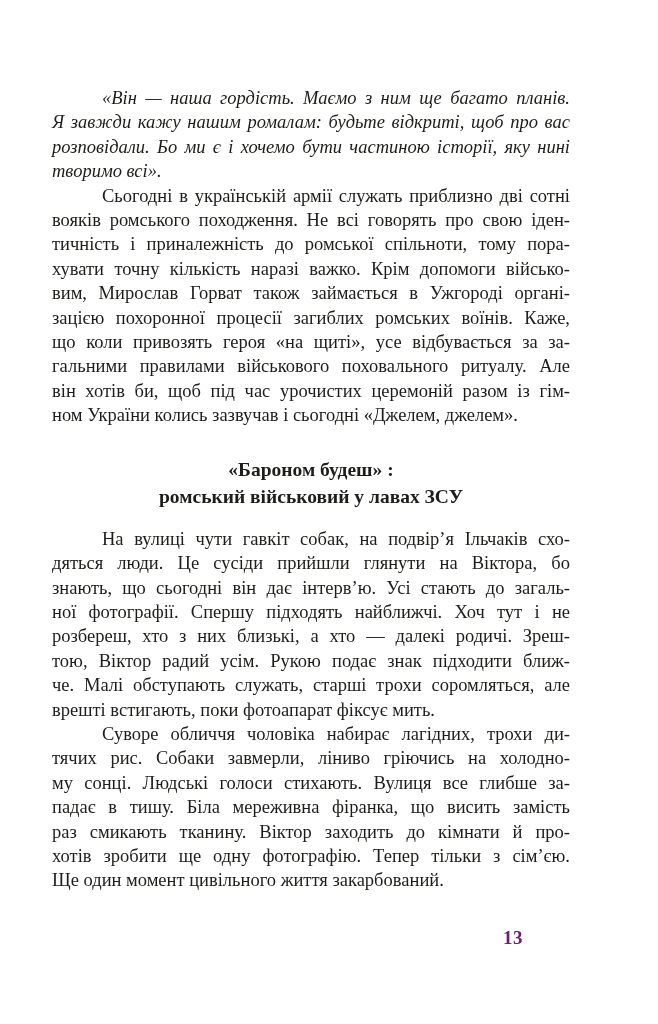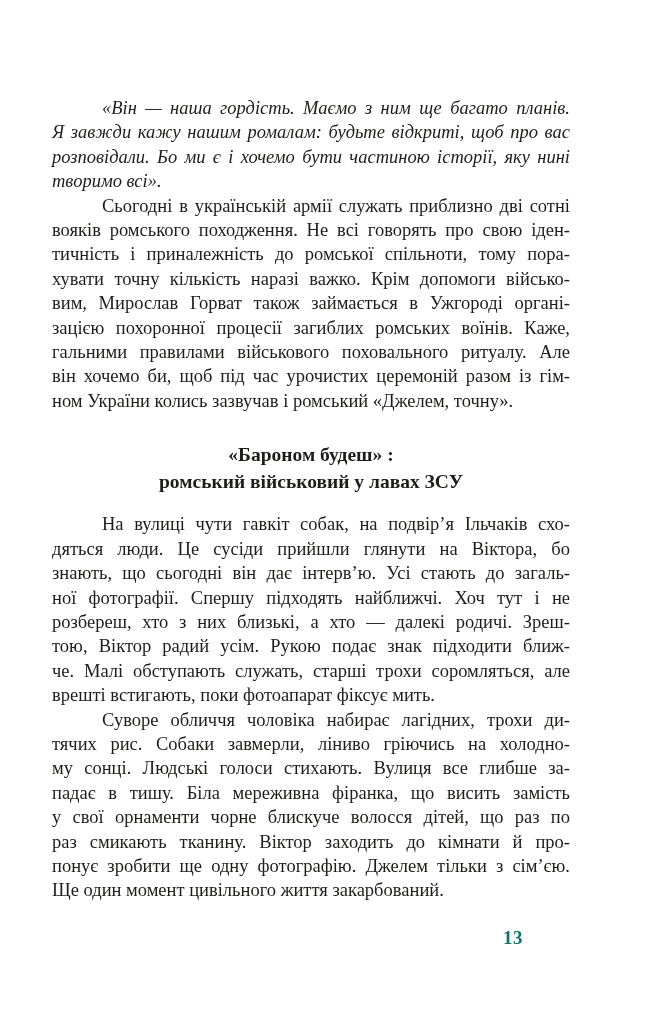--- a/index.html
+++ b/index.html
@@ -12,21 +12,21 @@
     width: 658px;
     height: 1024px;
     background: #ffffff;
     font-family: "Liberation Serif", "DejaVu Serif", serif;
     color: #1d1d1b;
     overflow: hidden;
   }
   .text-block {
     position: absolute;
     left: 52px;
-    top: 96px;
+    top: 86px;
     width: 518px;
   }
   .block { margin: 0; padding: 0; }
   .line {
     font-size: 18.5px;
     line-height: 24.4px;
     white-space: nowrap;
     text-align: justify;
     text-align-last: justify;
   }
@@ -52,21 +52,21 @@
   }
 
   .page-number {
     position: absolute;
     top: 927px;
     left: 463px;
     width: 100px;
     text-align: center;
     font-size: 19px;
     font-weight: bold;
-    color: #0f766e;
+    color: #701a75;
     letter-spacing: 0.5px;
   }
 </style>
 </head>
 <body>
 
 <div class="page">
   <div class="text-block">
     <div class="block quote">
         <div class="line">«Він — наша гордість. Маємо з ним ще багато планів.</div>
@@ -74,43 +74,43 @@
         <div class="line">розповідали. Бо ми є і хочемо бути частиною історії, яку нині</div>
         <div class="line">творимо всі».</div>
       </div>
     <div class="block para">
         <div class="line">Сьогодні в українській армії служать приблизно дві сотні</div>
         <div class="line">вояків ромського походження. Не всі говорять про свою іден-</div>
         <div class="line">тичність і приналежність до ромської спільноти, тому пора-</div>
         <div class="line">хувати точну кількість наразі важко. Крім допомоги військо-</div>
         <div class="line">вим, Мирослав Горват також займається в Ужгороді органі-</div>
         <div class="line">зацією похоронної процесії загиблих ромських воїнів. Каже,</div>
+        <div class="line">що коли привозять героя «на щиті», усе відбувається за за-</div>
         <div class="line">гальними правилами військового поховального ритуалу. Але</div>
-        <div class="line">він хочемо би, щоб під час урочистих церемоній разом із гім-</div>
-        <div class="line">ном України колись зазвучав і ромський «Джелем, точну».</div>
+        <div class="line">він хотів би, щоб під час урочистих церемоній разом із гім-</div>
+        <div class="line">ном України колись зазвучав і сьогодні «Джелем, джелем».</div>
       </div>
     <h2 class="block heading">
         <div class="line">«Бароном будеш» :</div>
         <div class="line">ромський військовий у лавах ЗСУ</div>
       </h2>
     <div class="block para">
         <div class="line">На вулиці чути гавкіт собак, на подвір’я Ільчаків схо-</div>
         <div class="line">дяться люди. Це сусіди прийшли глянути на Віктора, бо</div>
         <div class="line">знають, що сьогодні він дає інтерв’ю. Усі стають до загаль-</div>
         <div class="line">ної фотографії. Спершу підходять найближчі. Хоч тут і не</div>
         <div class="line">розбереш, хто з них близькі, а хто — далекі родичі. Зреш-</div>
         <div class="line">тою, Віктор радий усім. Рукою подає знак підходити ближ-</div>
         <div class="line">че. Малі обступають служать, старші трохи соромляться, але</div>
         <div class="line">врешті встигають, поки фотоапарат фіксує мить.</div>
       </div>
     <div class="block para">
         <div class="line">Суворе обличчя чоловіка набирає лагідних, трохи ди-</div>
         <div class="line">тячих рис. Собаки завмерли, ліниво гріючись на холодно-</div>
         <div class="line">му сонці. Людські голоси стихають. Вулиця все глибше за-</div>
         <div class="line">падає в тишу. Біла мереживна фіранка, що висить замість</div>
-        <div class="line">у свої орнаменти чорне блискуче волосся дітей, що раз по</div>
         <div class="line">раз смикають тканину. Віктор заходить до кімнати й про-</div>
-        <div class="line">понує зробити ще одну фотографію. Джелем тільки з сім’єю.</div>
+        <div class="line">хотів зробити ще одну фотографію. Тепер тільки з сім’єю.</div>
         <div class="line">Ще один момент цивільного життя закарбований.</div>
       </div>
   </div>
   <div class="page-number">13</div>
 </div>
 
 </body></html>

